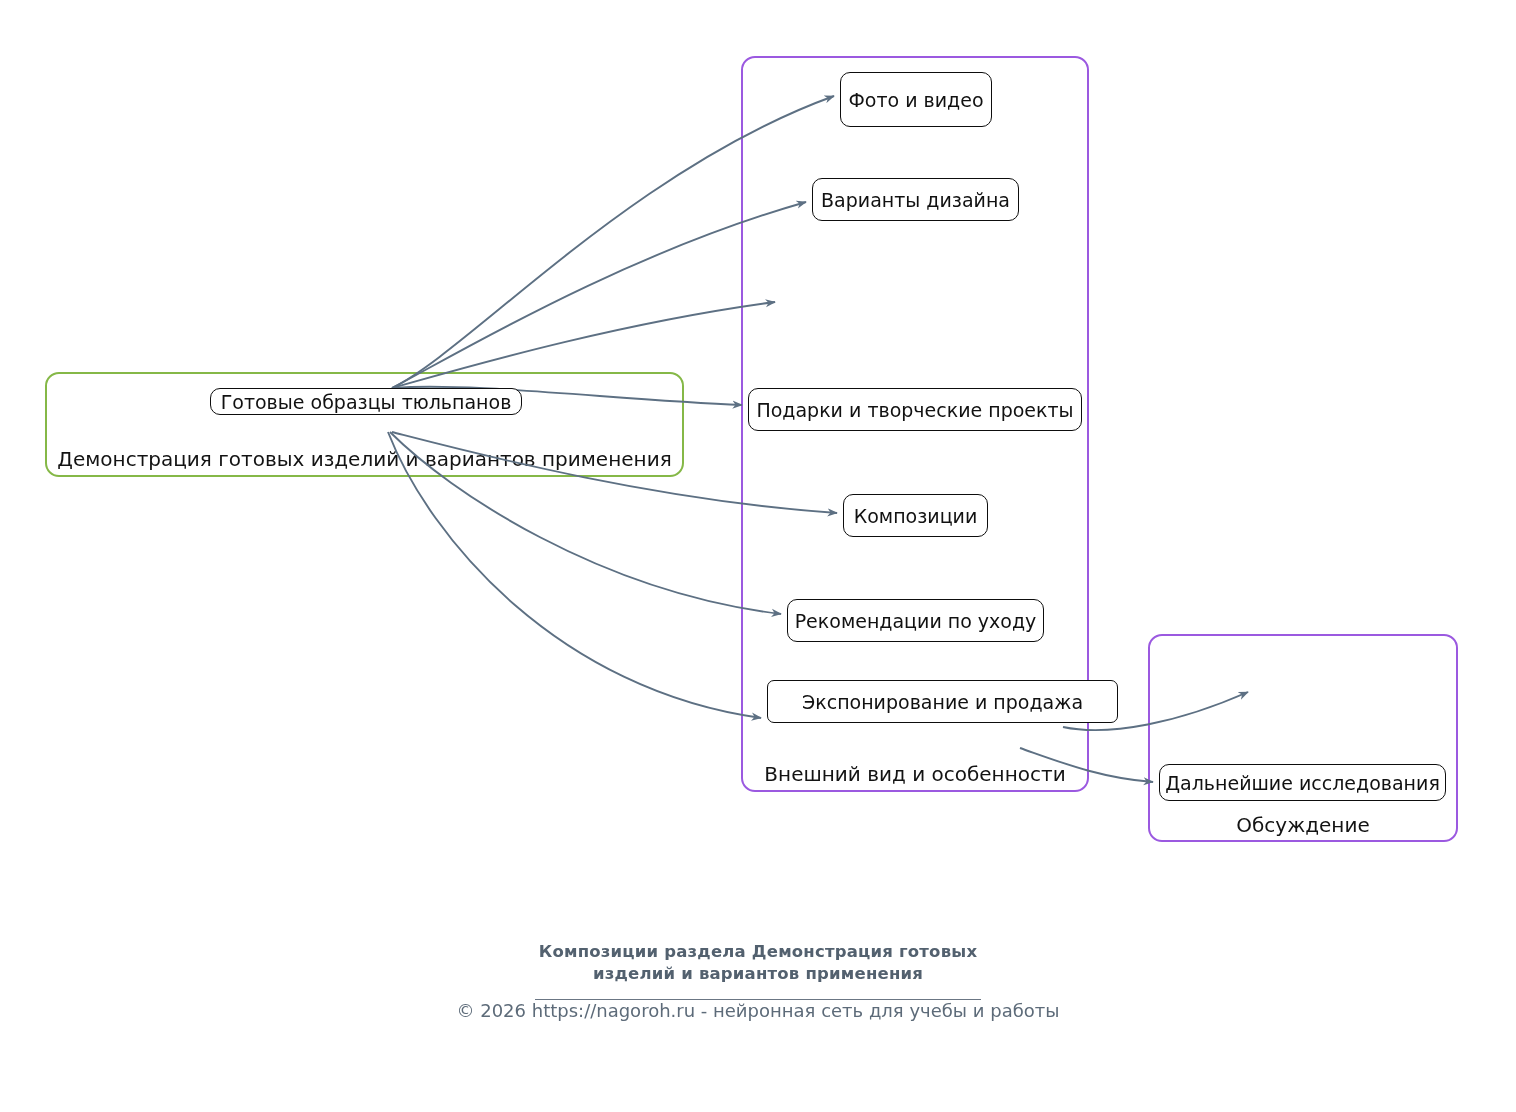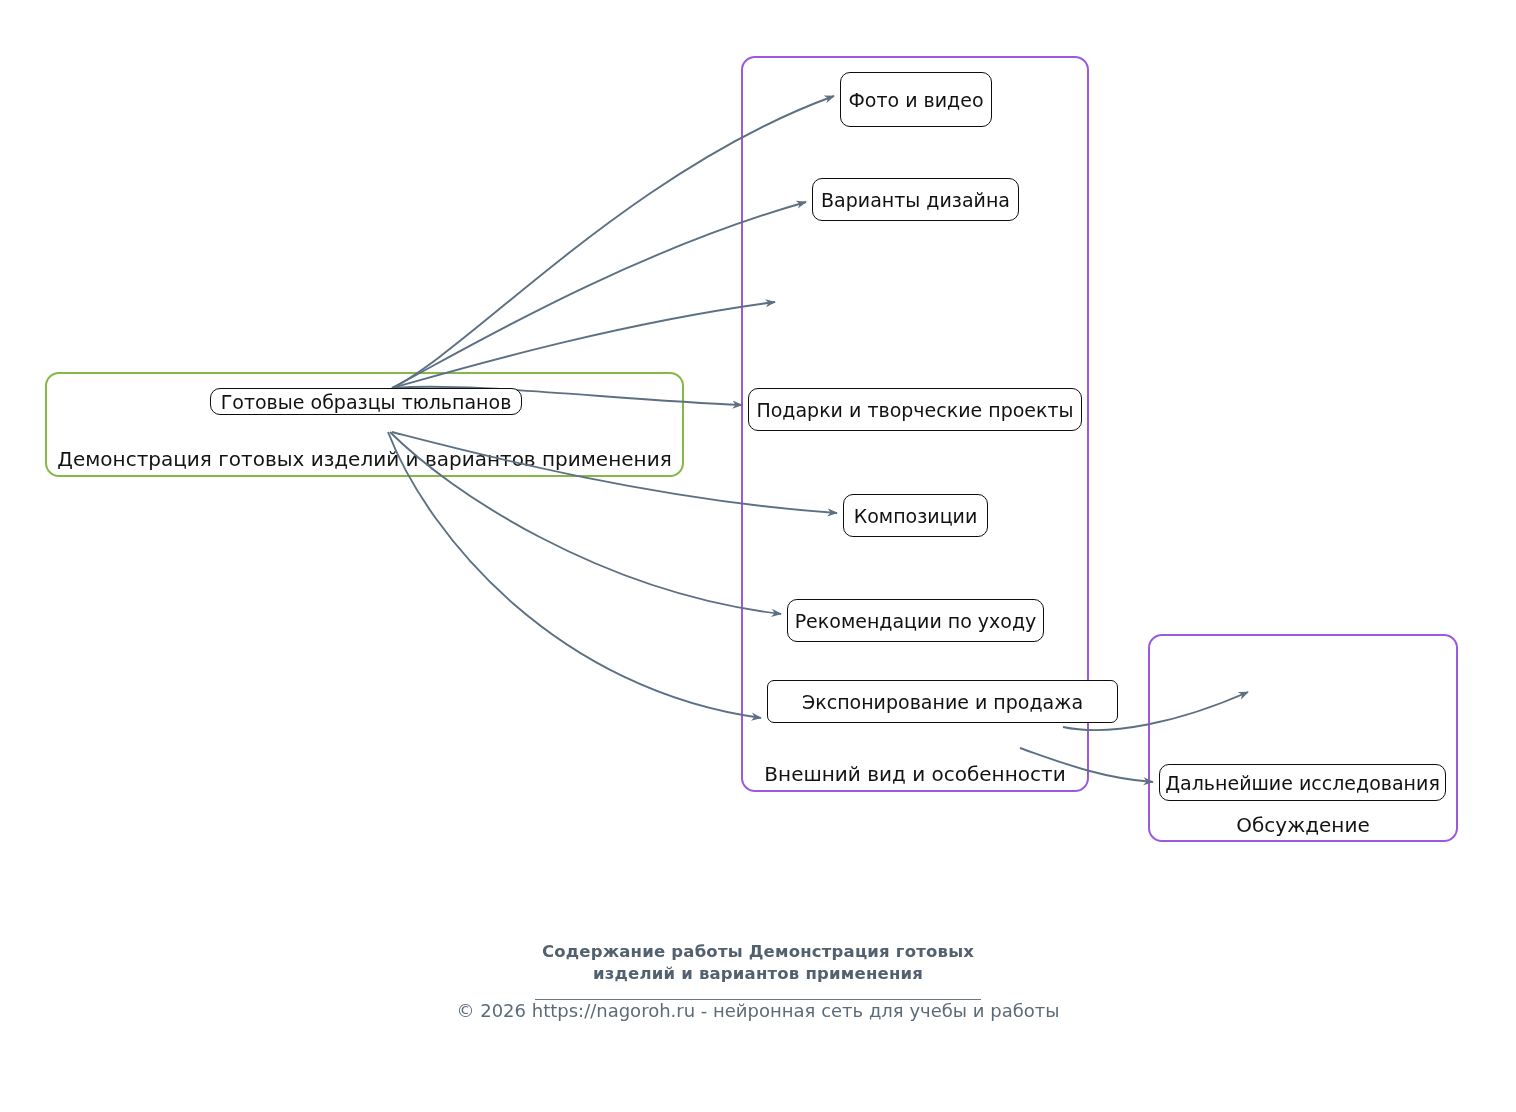--- a/index.html
+++ b/index.html
@@ -129,20 +129,20 @@
 
   <div class="node" style="left:787px; top:599px; width:257px; height:43px;">Рекомендации по уходу</div>
 
   <div class="node" style="left:767px; top:680px; width:351px; height:43px;border-radius:7px;">Экспонирование и продажа</div>
 
 
   <div class="node" style="left:1159px; top:756px; width:287px; height:37px;margin-top:8px;">Дальнейшие исследования</div>
 
   <div class="footer" style="top:941px;">
     <div class="footer-title">
-      <div>Содержание работы Демонстрация готовых</div>
+      <div>Композиции раздела Демонстрация готовых</div>
       <div>изделий и вариантов применения</div>
     </div>
     <div class="footer-rule"></div>
     <div class="footer-copy">© 2026 https://nagoroh.ru - нейронная сеть для учебы и работы</div>
   </div>
 
 </div>
 
 </body></html>

